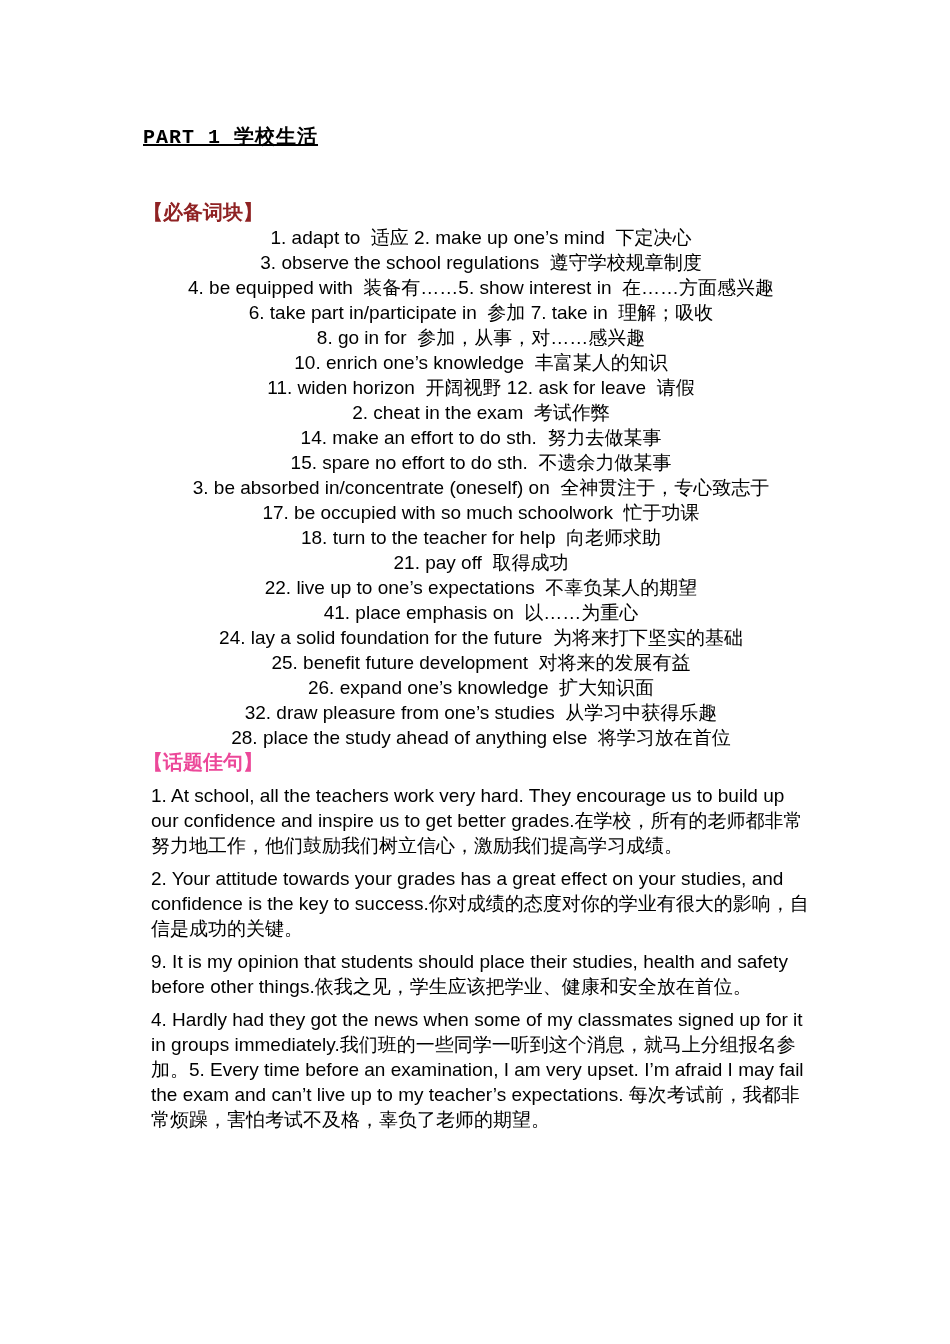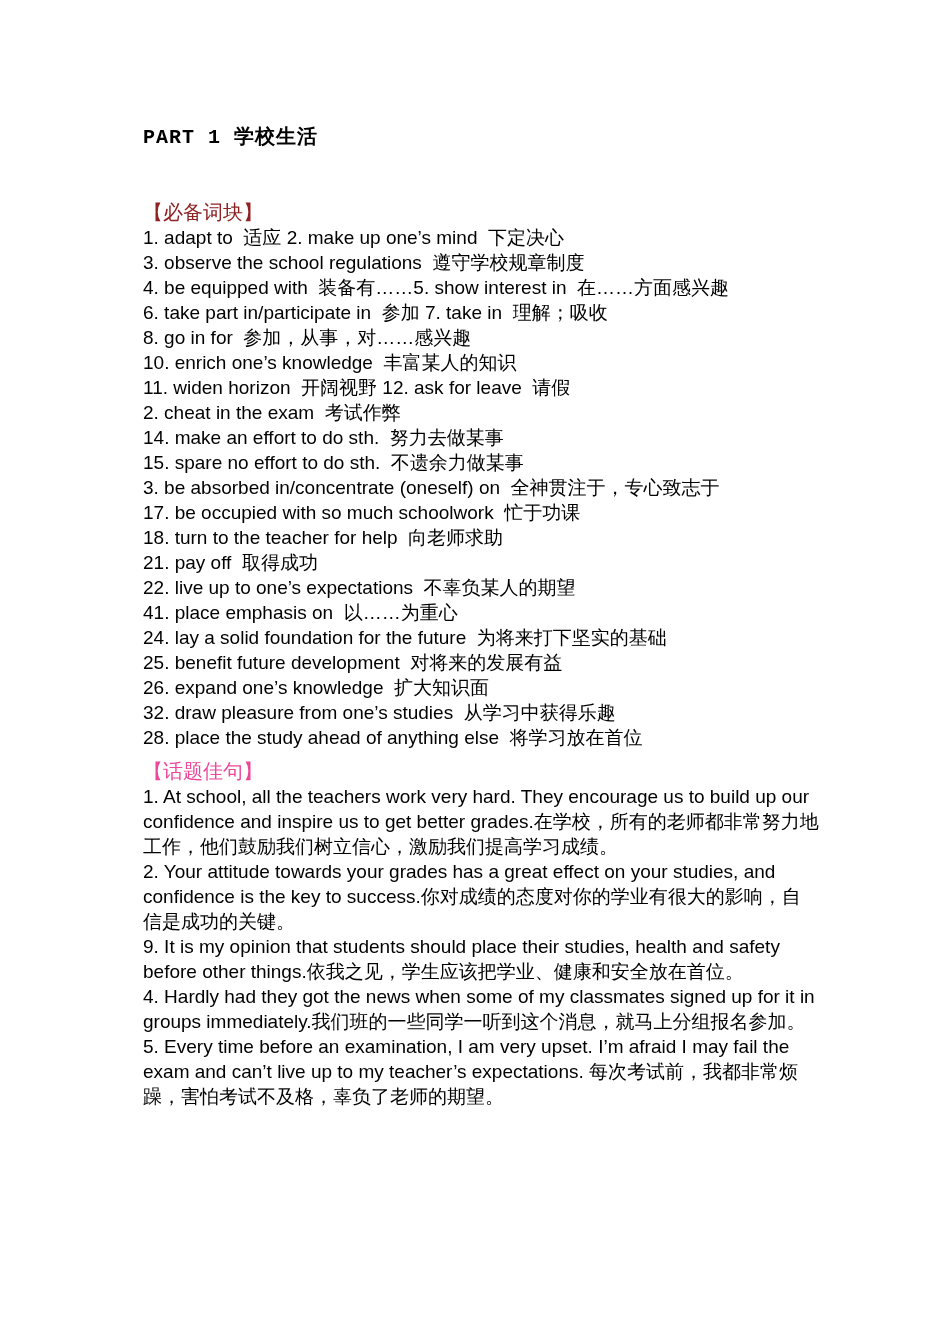--- a/index.html
+++ b/index.html
@@ -19,37 +19,38 @@
     width: 676px;
   }
   .doc-title {
     font-family: "Liberation Mono", "DejaVu Sans Mono", monospace;
     font-weight: 700;
     font-size: 20px;
     line-height: 24px;
     letter-spacing: 1px;
     margin: 0 0 50px 0;
     white-space: pre-wrap;
+    text-decoration: underline;
   }
   .sec-heading {
-    font-weight: 400;
+    font-weight: 700;
     font-size: 20px;
     line-height: 25px;
     white-space: pre-wrap;
-    margin-top: 9px;
   }
   .word-line {
     font-size: 19px;
     line-height: 25px;
     white-space: pre-wrap;
+    text-align: center;
   }
   .para {
     font-size: 19px;
     line-height: 25px;
-    margin: 0;
+    margin: 8px;
   }
 </style>
 </head>
 <body>
 
 <div class="page">
   <div class="content">
 
     <div class="doc-title">PART 1 学校生活</div>
 

